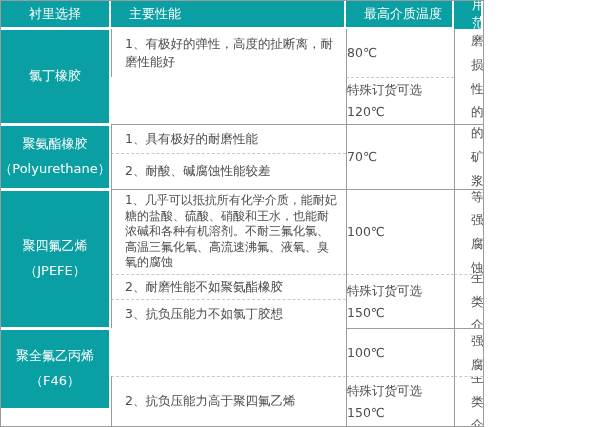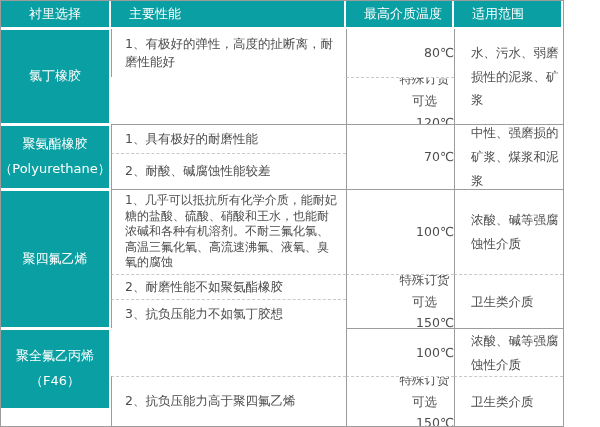--- a/index.html
+++ b/index.html
@@ -4,21 +4,21 @@
 <style>
   * { box-sizing: border-box; margin: 0; padding: 0; }
   html, body {
     width: 600px; height: 427px;
     background: #ffffff;
     font-family: "DejaVu Sans", sans-serif;
     color: #4d4d4d;
     overflow: hidden;
   }
   .table-wrap {
-    width: 564px; height: 427px;
+    width: 484px; height: 427px;
     border: 1px solid #9c9c9c;
     display: grid;
     grid-template-columns: 110px 235px 108px 1fr;
     grid-template-rows: 28px 48px 47px 29px 36px 85px 25px 29px 48px 1fr;
     background: #ffffff;
   }
   .cell {
     display: flex;
     flex-direction: column;
     justify-content: center;
@@ -59,24 +59,23 @@
   .name-fill.first { margin-top: 1px; }
   .name-fill.last { margin-bottom: 18px; }
   
   .perf {
     text-align: left;
     padding: 4px 8px 4px 13px;
     line-height: 1.45;
   }
   .perf.tight { line-height: 1.3; font-size: 12px; padding-top: 2px; padding-bottom: 2px; }
   .temp {
-    align-items: flex-end;
+    align-items: flex-start;
     text-align: center;
     line-height: 1.75;
-    padding-left: 48px;
   }
   .range {
     padding-left: 16px;
     line-height: 1.9;
     text-align: left;
   }
 </style>
 </head>
 <body>
 
@@ -129,20 +128,21 @@
   <div class="cell range bl bt" style="grid-area:4/4/6/5">
     <span>中性、强磨损的矿浆、煤浆和泥浆</span>
   </div>
   <div class="cell perf bl bd" style="grid-area:5/2/6/3">
     <span>2、耐酸、碱腐蚀性能较差</span>
   </div>
 
   <div class="cell hcell" style="grid-area:6/1/9/2">
     <div class="name-fill">
       <span>聚四氟乙烯</span>
+      <span>（JPEFE）</span>
     </div>
   </div>
   <div class="cell perf bl bt tight" style="grid-area:6/2/7/3">
     <span>1、几乎可以抵抗所有化学介质，能耐妃糖的盐酸、硫酸、硝酸和王水，也能耐浓碱和各种有机溶剂。不耐三氟化氯、高温三氟化氧、高流速沸氟、液氧、臭氧的腐蚀</span>
   </div>
   <div class="cell temp bl bt" style="grid-area:6/3/7/4">
     <span>100℃</span>
   </div>
   <div class="cell range bl bt" style="grid-area:6/4/7/5">
     <span>浓酸、碱等强腐蚀性介质</span>

